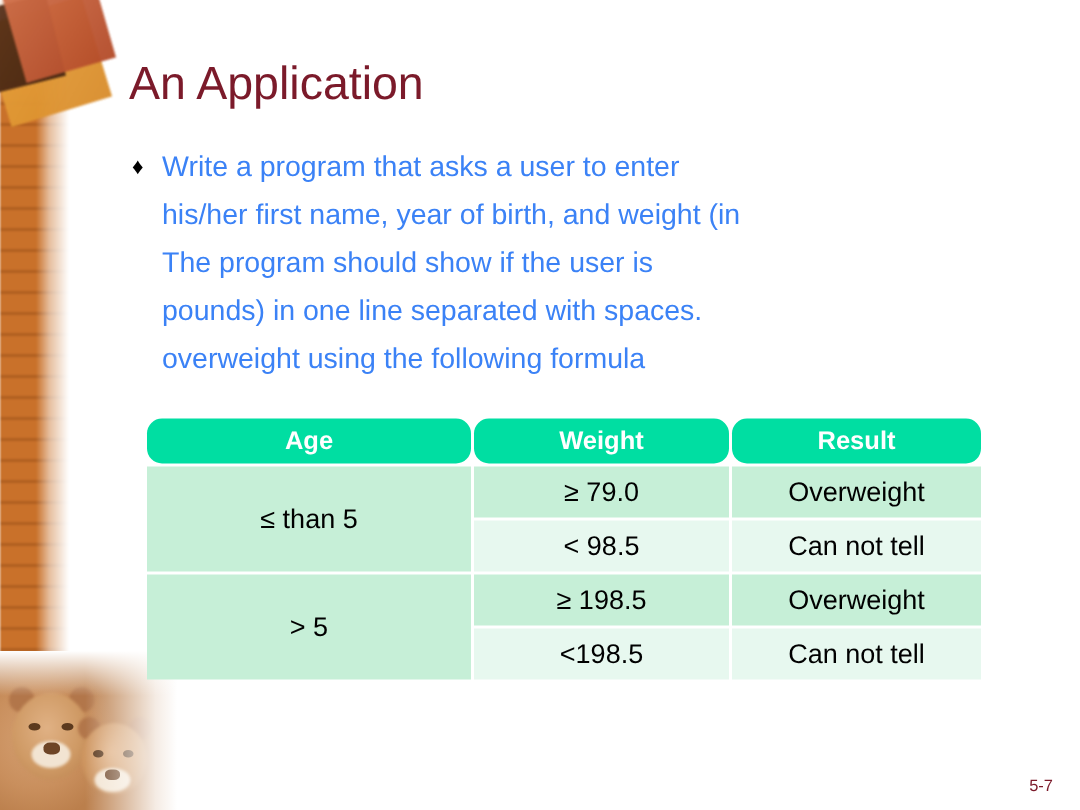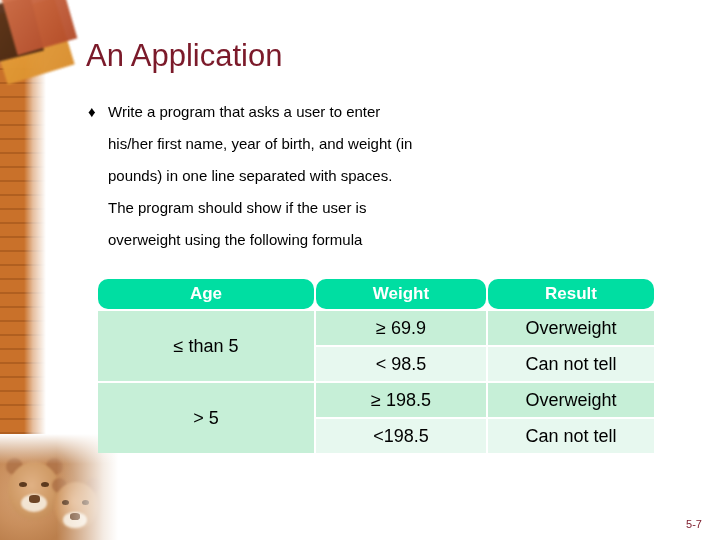--- a/index.html
+++ b/index.html
@@ -172,22 +172,22 @@
   }
   .bullet-glyph {
     font-size: 15px;
     color: #000000;
     line-height: 32px;
     width: 20px;
     flex: 0 0 20px;
     text-align: left;
   }
   .bullet-text {
-    font-size: 15px;
-    color: #000000;
+    font-size: 19px;
+    color: #3b82f6;
     line-height: 32px;
     flex: 1 1 auto;
   }
   .bullet-text div {
     white-space: nowrap;
   }
 
   
   .tbl {
     position: absolute;
@@ -280,43 +280,43 @@
     <div class="lion-top-fade"></div>
   </div>
 
   <div class="title">An Application</div>
 
   <div class="body-block">
     <span class="bullet-glyph">♦</span>
     <div class="bullet-text">
       <div>Write a program that asks a user to enter</div>
       <div>his/her first name, year of birth, and weight (in</div>
+      <div>The program should show if the user is</div>
       <div>pounds) in one line separated with spaces.</div>
-      <div>The program should show if the user is</div>
       <div>overweight using the following formula</div>
     </div>
   </div>
 
   <table class="tbl">
     <colgroup>
       <col class="col-age">
       <col class="col-wt">
       <col class="col-res">
     </colgroup>
     <thead>
       <tr>
         <th>Age</th>
         <th>Weight</th>
         <th>Result</th>
       </tr>
     </thead>
     <tbody>
       <tr class="row-dark">
         <td class="cell-age" rowspan="2">≤ than 5</td>
-        <td>≥ 69.9</td>
+        <td>≥ 79.0</td>
         <td>Overweight</td>
       </tr>
       <tr class="row-light">
         <td>&lt; 98.5</td>
         <td>Can not tell</td>
       </tr>
       <tr class="row-dark">
         <td class="cell-age" rowspan="2">&gt; 5</td>
         <td>≥ 198.5</td>
         <td>Overweight</td>

